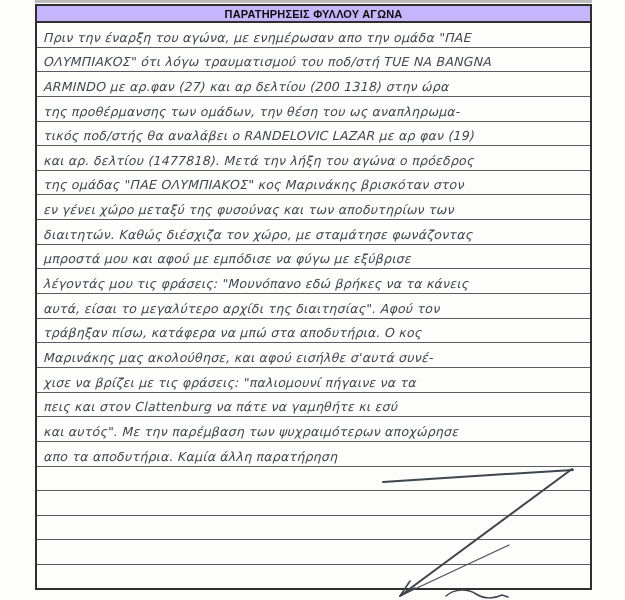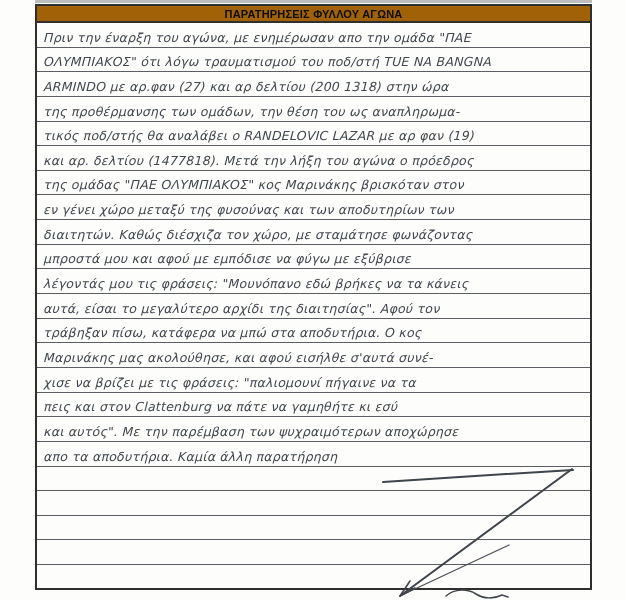--- a/index.html
+++ b/index.html
@@ -8,21 +8,21 @@
     background:#fdfdfc;
     font-family:"Liberation Sans", sans-serif;
   }
   .top-strip{
     position:absolute;left:35px;top:0;width:557px;height:3px;
     background:#bdbdbd;
   }
   .header-box{
     position:absolute;left:35px;top:4px;width:557px;height:19px;
     box-sizing:border-box;
-    background:#a16207;
+    background:#c4b5fd;
     border:2px solid #2f2f2f;
     display:flex;align-items:center;justify-content:center;
   }
   .header-box .title{
     font-size:11px;font-weight:bold;color:#0d0d0d;letter-spacing:.2px;
     font-family:"Liberation Sans", sans-serif;
   }
   .main-box{
     position:absolute;left:35px;top:23px;width:557px;height:567px;
     box-sizing:border-box;

